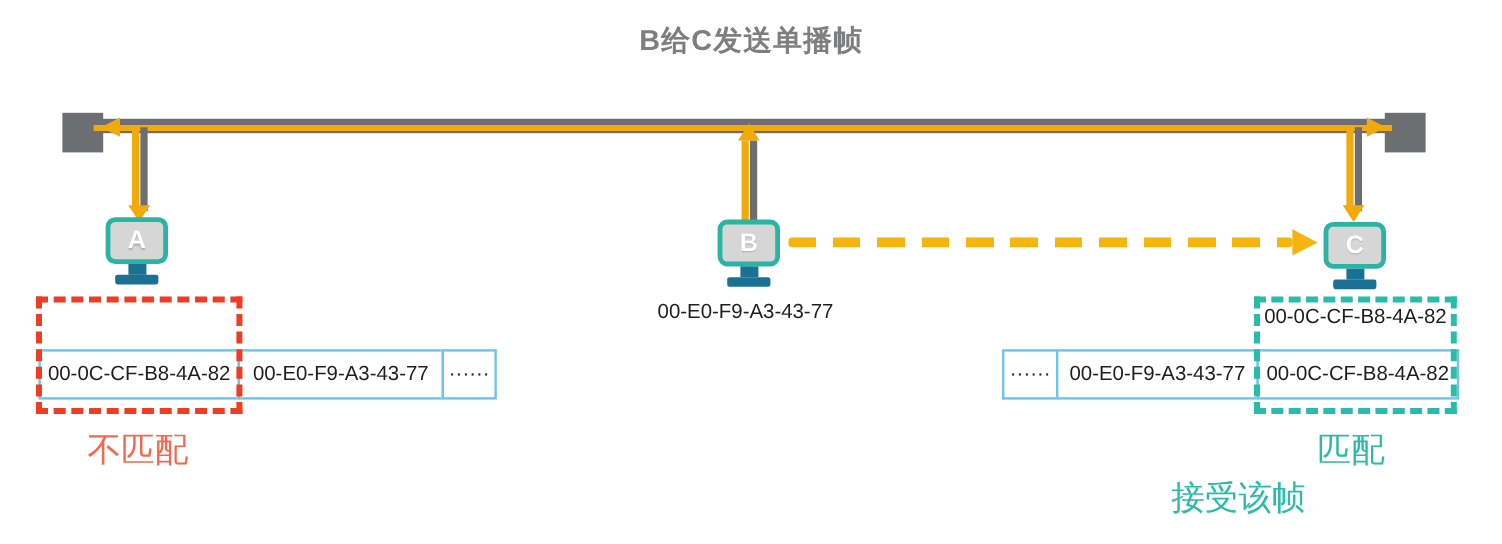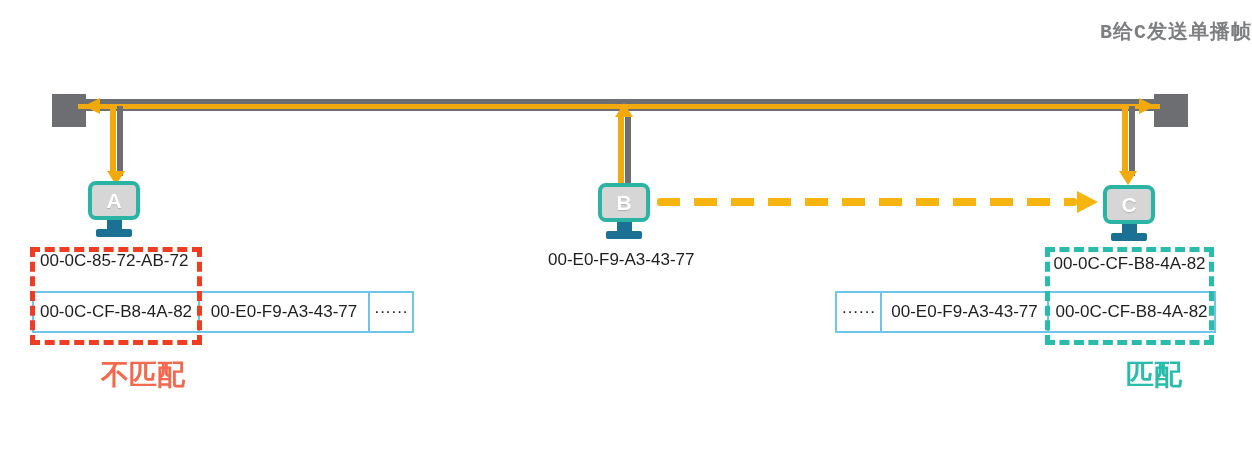--- a/index.html
+++ b/index.html
@@ -1,22 +1,22 @@
 <!DOCTYPE html>
 <html style="--title-gray: #7D7E80; --bus-gray: #6D6E71; --signal-yellow: #F2A90B; --dash-yellow: #F5B40E; --monitor-teal: #2BB3A3; --monitor-screen: #D6D6D6; --monitor-stand: #1A7193; --frame-blue: #6FC4E8; --mismatch-red: #EE3D23; --mismatch-text: #F4694E; --match-teal: #29BCAB;"><head>
 <meta charset="utf-8">
 <style>
   html,body{margin:0;padding:0;background:#ffffff;}
   .canvas{
     position:relative;width:1252px;height:453px;background:#ffffff;overflow:hidden;
     font-family:"Liberation Sans","DejaVu Sans",sans-serif;
   }
   .title{
-    position:absolute;left:0;top:18px;width:100%;text-align:right;
-    font-size:20px;font-weight:bold;letter-spacing:1px;color:var(--title-gray,#7D7E80);font-family:Liberation Mono, monospace;
+    position:absolute;left:0;top:18px;width:100%;text-align:center;
+    font-size:24px;font-weight:bold;letter-spacing:1px;color:var(--title-gray,#7D7E80);
   }
   
   .terminator{position:absolute;top:94px;width:34px;height:33px;background:var(--bus-gray,#6D6E71);}
   .terminator.t-left{left:52px;}
   .terminator.t-right{left:1154px;}
   .bus{
     position:absolute;left:78px;top:99px;width:1082px;height:12px;
     background:linear-gradient(180deg,var(--bus-gray,#6D6E71) 0 5px,var(--signal-yellow,#F2A90B) 5px 10px,var(--bus-gray,#6D6E71) 10px 12px);
   }
   .tri{position:absolute;width:0;height:0;}
@@ -65,23 +65,22 @@
     display:flex;align-items:center;justify-content:center;font-size:17px;color:#1E1E1E;white-space:nowrap;
   }
   .cell + .cell{margin-left:-2px;}
   .w168{width:168px}.w172{width:172px}.w46{width:46px}.w47{width:47px}.w169{width:169px}
   
   .dashed-box{position:absolute;top:247px;height:98px;box-sizing:border-box;background:transparent;}
   .box-red{left:30px;width:172px;border:5px dashed var(--mismatch-red,#EE3D23);}
   .box-teal{left:1045px;width:169px;border:5px dashed var(--match-teal,#29BCAB);}
   
   .tag{
-    position:absolute;font-size:28px;font-weight:bold;white-space:nowrap;
+    position:absolute;font-size:28px;font-weight:normal;white-space:nowrap;
     text-shadow:-2px -2px 0 #fff,2px -2px 0 #fff,-2px 2px 0 #fff,2px 2px 0 #fff,0 -3px 0 #fff,0 3px 0 #fff,-3px 0 0 #fff,3px 0 0 #fff;
-    margin-left:28px;
   }
   .tag-mismatch{left:73px;top:356px;color:var(--mismatch-text,#F4694E);}
   .tag-discard{left:180px;top:396px;color:var(--mismatch-text,#F4694E);}
   .tag-match{left:1098px;top:356px;color:var(--match-teal,#29BCAB);}
   .tag-accept{left:976px;top:396px;color:var(--match-teal,#29BCAB);}
 </style>
 </head>
 <body>
 
 <div class="canvas">
@@ -132,35 +131,35 @@
     <div class="screen">
       <span>C</span>
     </div>
     <div class="neck"></div>
     <div class="base"></div>
   </div>
 
   <div class="dash-line"></div>
   <div class="tri dash-head"></div>
 
-  <div class="mac mac-a">00-0C-85-72-AB-72</div>
   <div class="mac mac-b">00-E0-F9-A3-43-77</div>
   <div class="mac mac-c">00-0C-CF-B8-4A-82</div>
 
   <div class="frame frame-left">
     <div class="cell w168">00-0C-CF-B8-4A-82</div>
     <div class="cell w172">00-E0-F9-A3-43-77</div>
     <div class="cell w46">······</div>
   </div>
 
   <div class="frame frame-right">
     <div class="cell w47">······</div>
     <div class="cell w169">00-E0-F9-A3-43-77</div>
     <div class="cell w169">00-0C-CF-B8-4A-82</div>
   </div>
 
   <div class="dashed-box box-red"></div>
   <div class="dashed-box box-teal"></div>
 
   <div class="tag tag-mismatch">不匹配</div>
   <div class="tag tag-match">匹配</div>
+  <div class="tag tag-accept">接受该帧</div>
 
 </div>
 
 </body></html>

